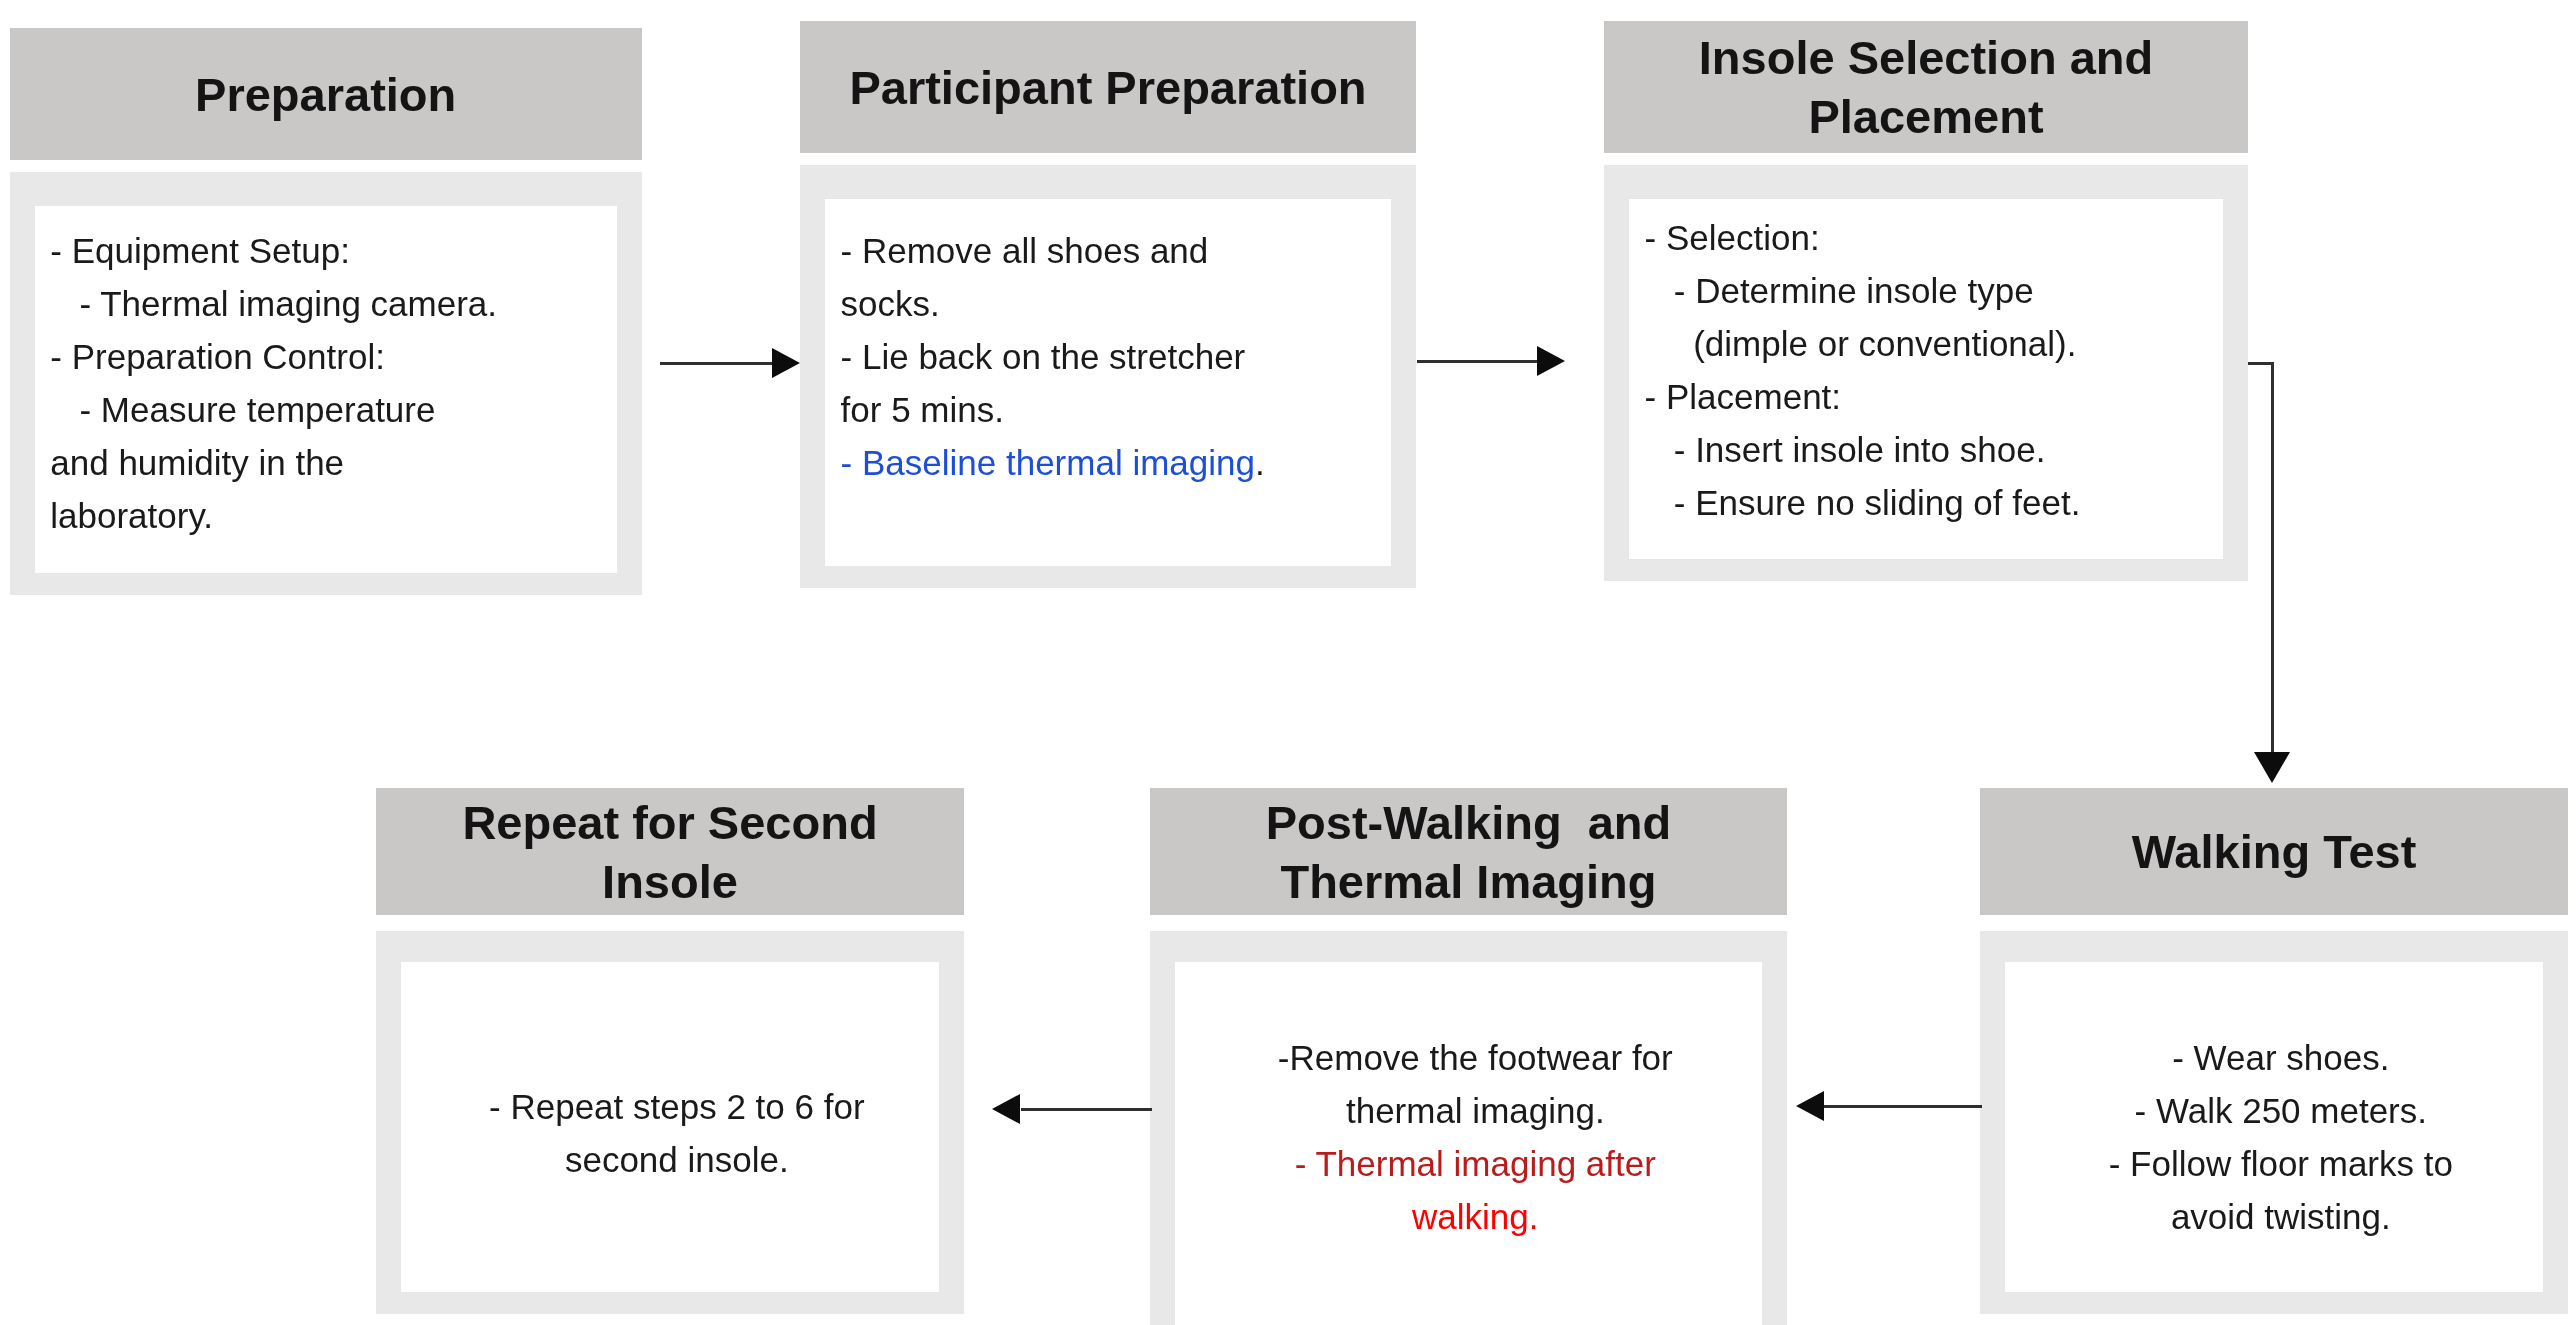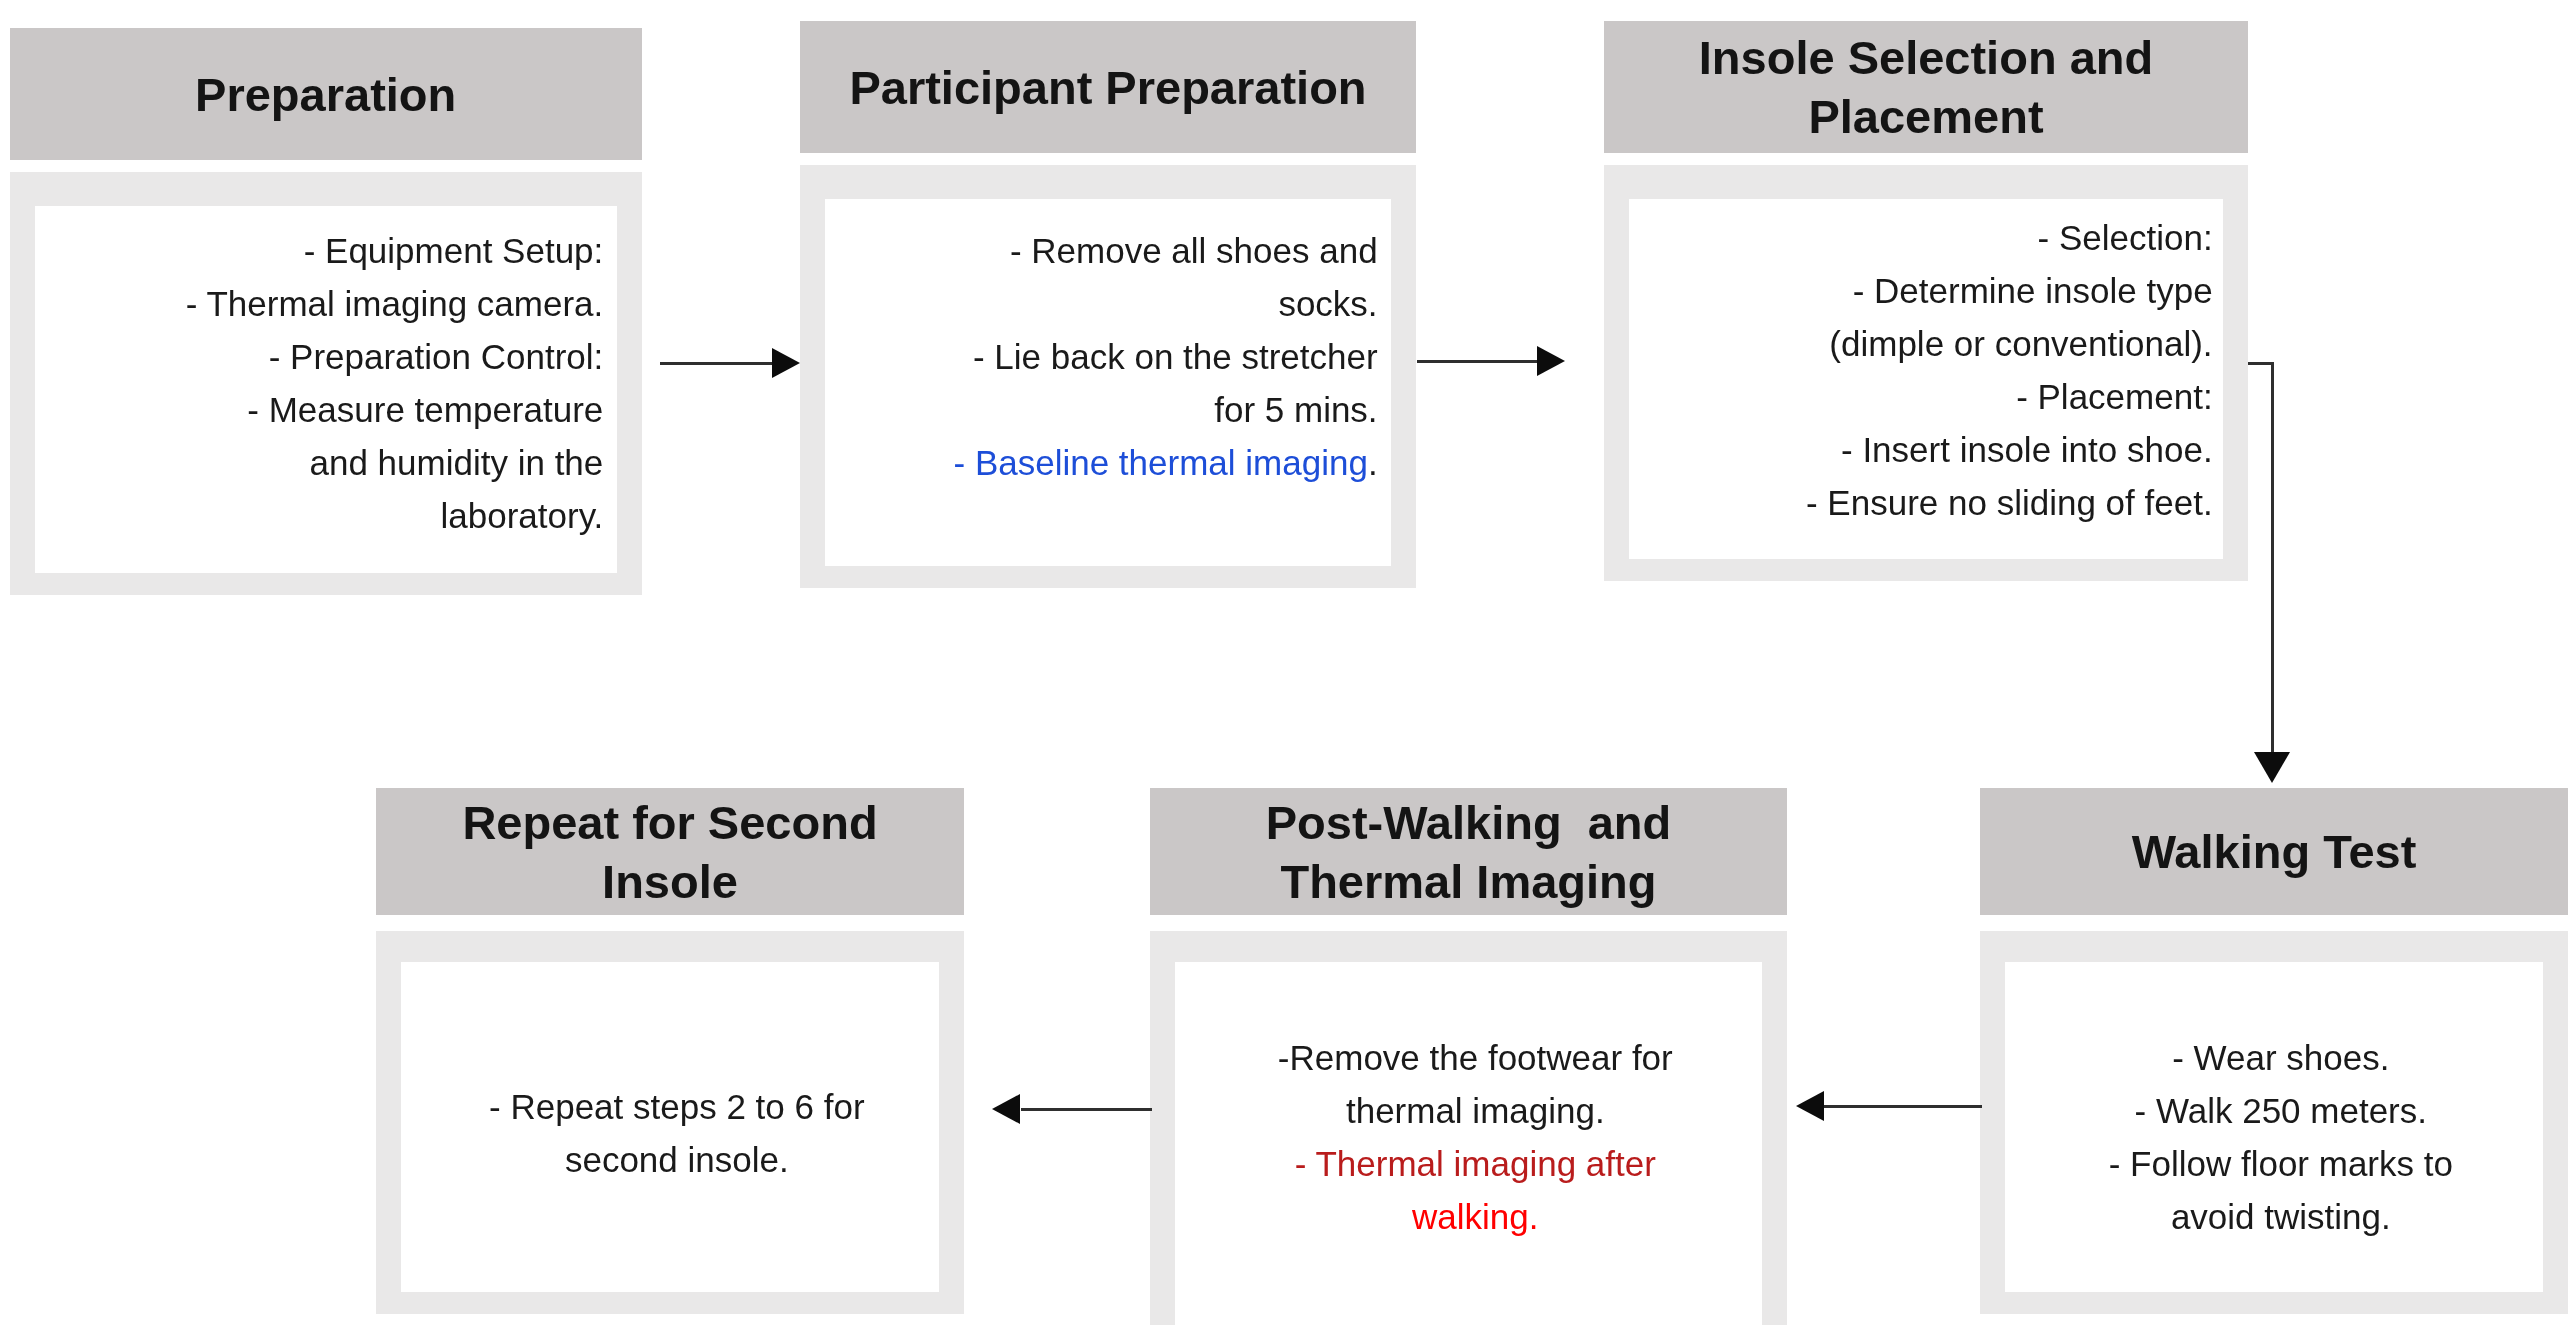--- a/index.html
+++ b/index.html
@@ -31,21 +31,21 @@
   #box-4{left:1980px;top:788px;width:588px;height:526px;}
   #box-5{left:1150px;top:788px;width:637px;height:588px;}
   #box-6{left:376px;top:788px;width:588px;height:526px;border-radius:12px;}
 
   #box-1 .hdr,#box-2 .hdr,#box-3 .hdr{height:132px;}
   #box-4 .hdr,#box-5 .hdr,#box-6 .hdr{height:127px;}
 
   #box-1 .bod,#box-2 .bod,#box-3 .bod{top:144px;}
   #box-4 .bod,#box-5 .bod,#box-6 .bod{top:143px;}
 
-  #box-1 .inner,#box-2 .inner,#box-3 .inner{left:25px;right:25px;top:34px;bottom:22.3px;text-align:right;}
+  #box-1 .inner,#box-2 .inner,#box-3 .inner{left:25px;right:25px;top:34px;bottom:22.3px;}
   #box-4 .inner,#box-5 .inner,#box-6 .inner{left:25px;right:25px;top:31px;bottom:22.3px;text-align:center;}
 
   #box-1 .inner{padding:18px 13.4px 0 15.6px;}
   #box-2 .inner{padding:24.6px 13.4px 0 15.6px;}
   #box-3 .inner{padding:12px 10.4px 0 15.6px;}
   #box-4 .inner{padding:69px 13.4px 0 27px;}
   #box-5 .inner{padding:69px 13.4px 0 27px;}
   #box-6 .inner{padding:118px 13.4px 0 27px;}
 
   

